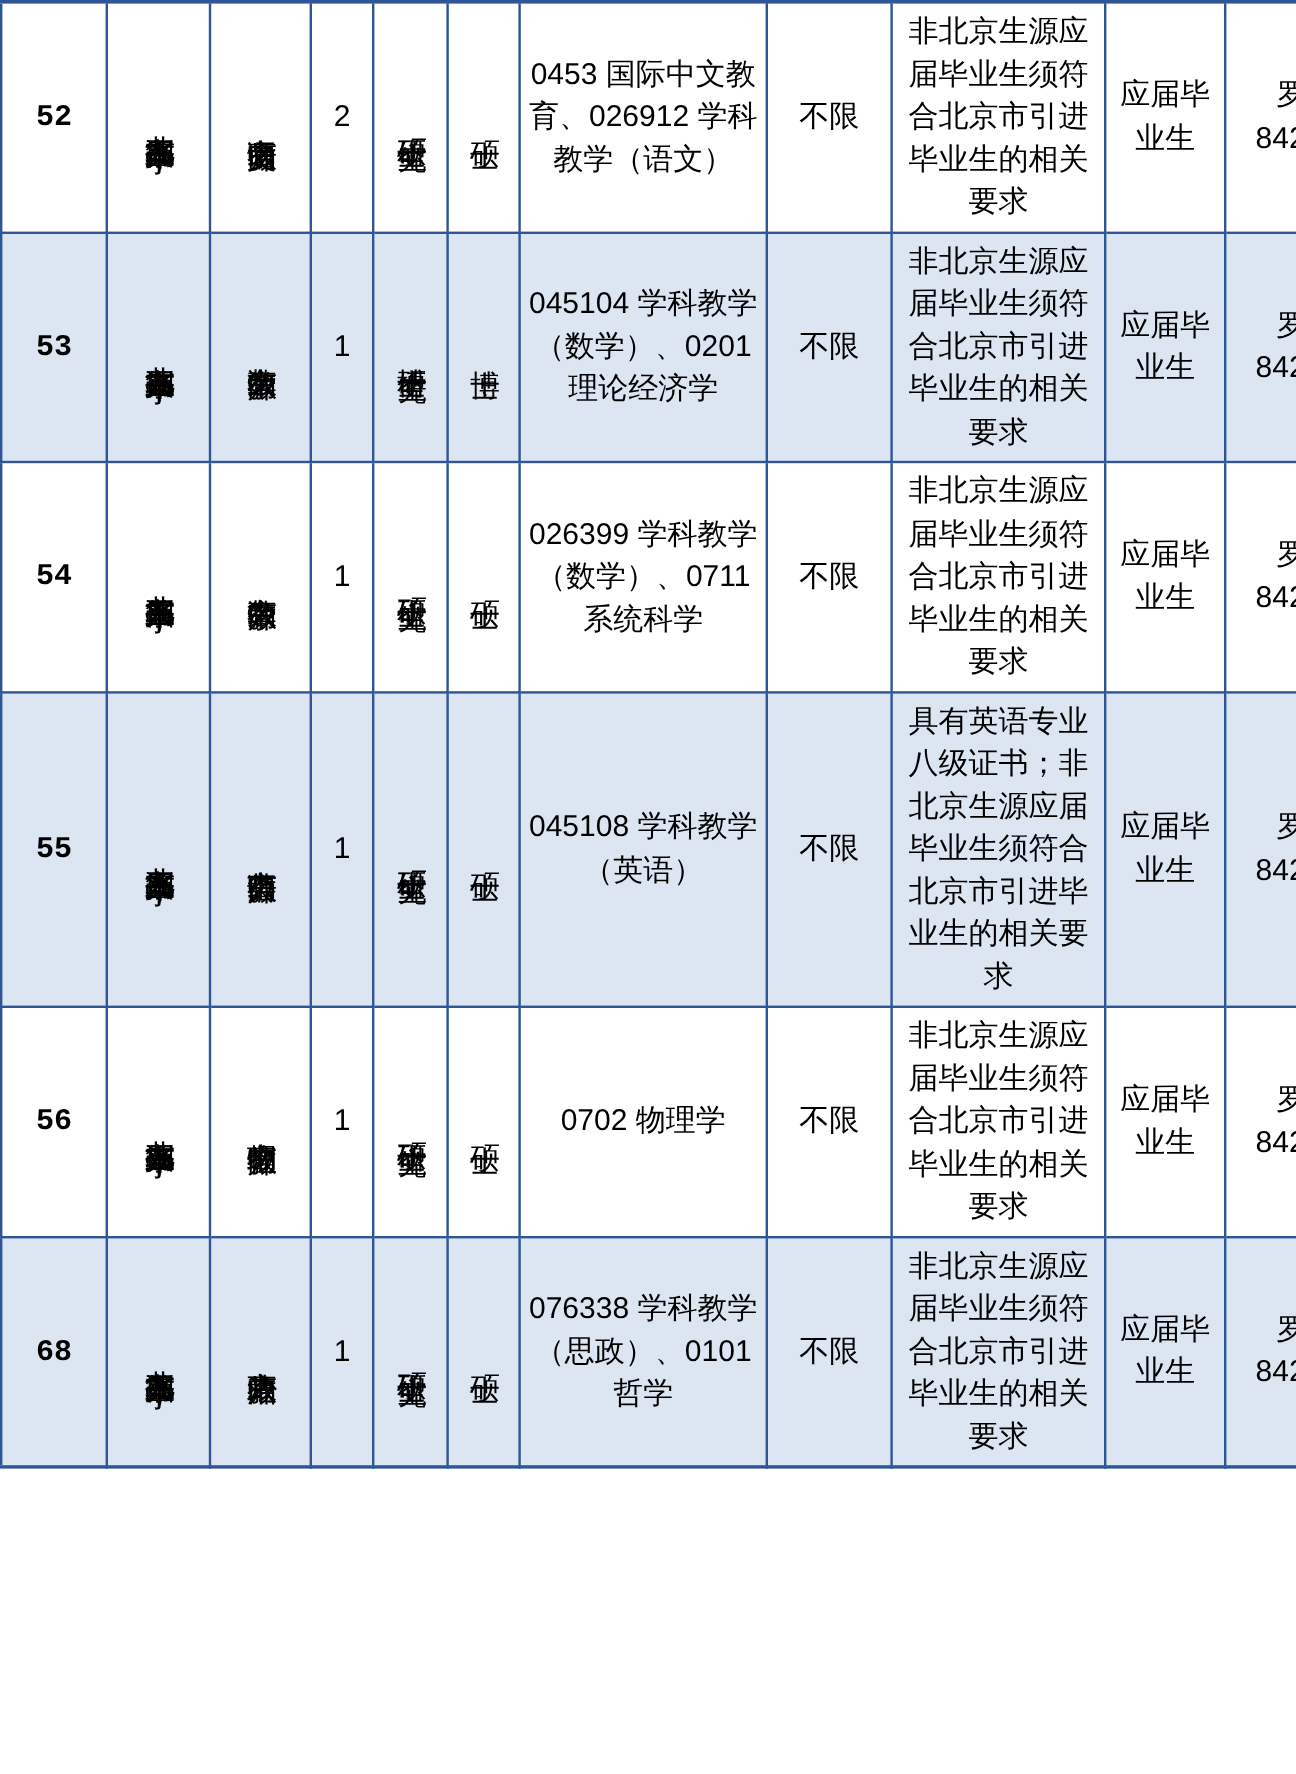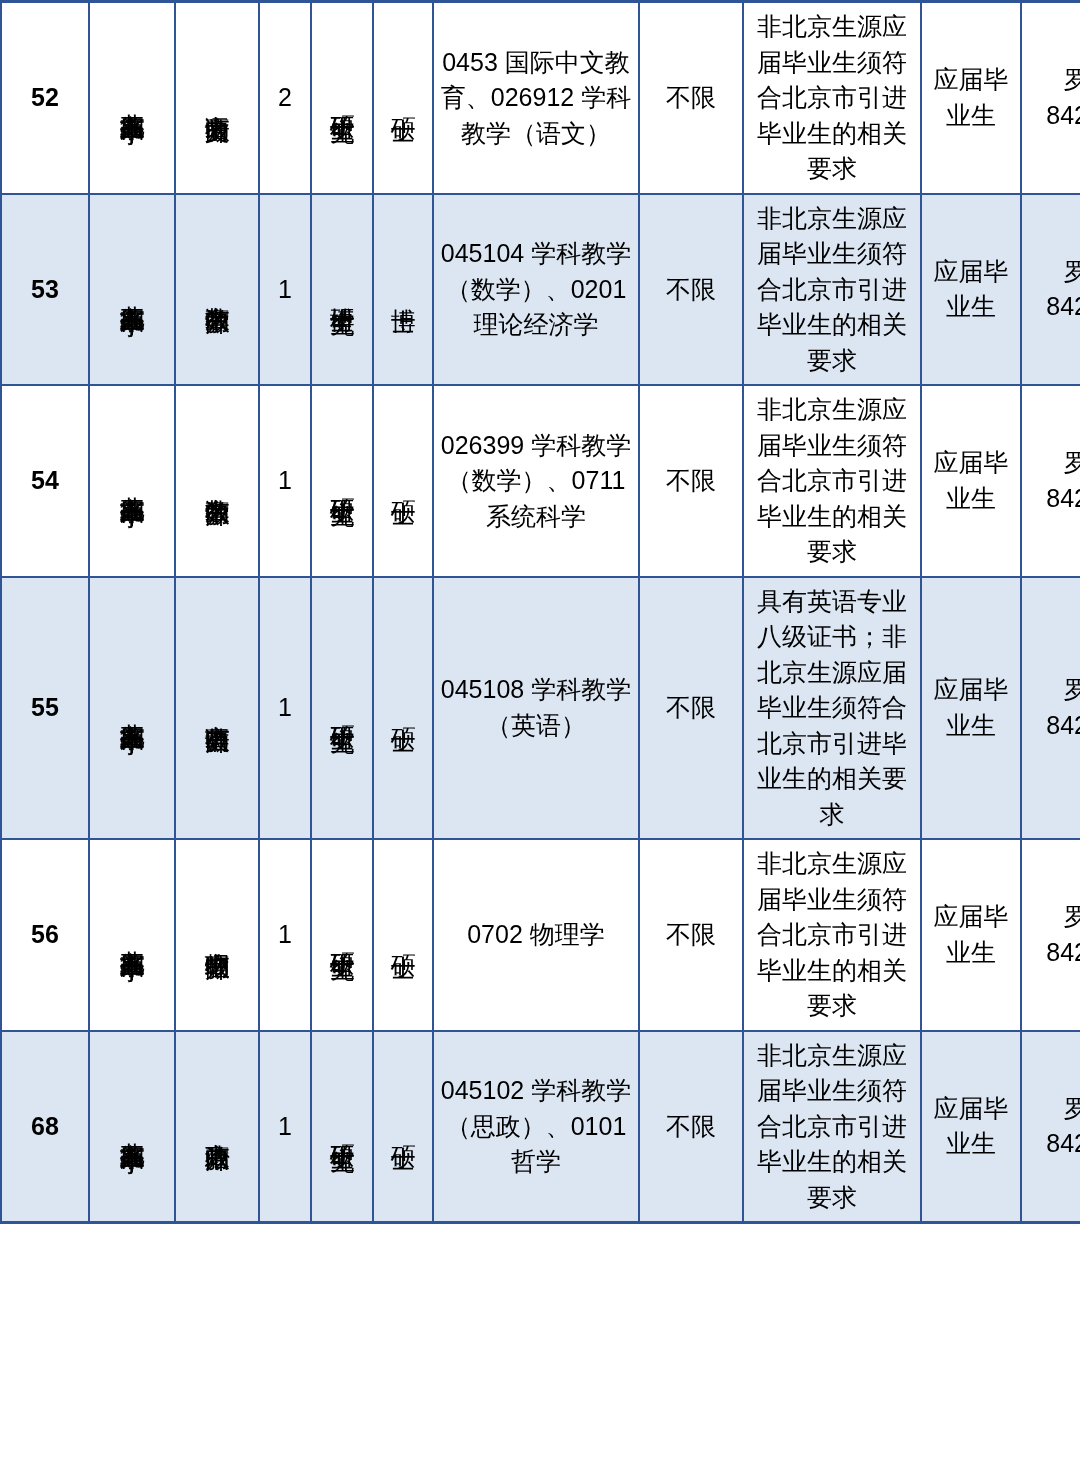--- a/index.html
+++ b/index.html
@@ -47,20 +47,21 @@
   col.c-degree  { width: 60px; }
   col.c-major   { width: 206px; }
   col.c-pol     { width: 104px; }
   col.c-other   { width: 178px; }
   col.c-type    { width: 100px; }
   col.c-contact { width: 160px; }
 
   td.no {
     font-weight: bold;
     font-size: 29px;
+    font-family: Liberation Mono, monospace;
   }
   
   td.vert {
     writing-mode: vertical-rl;
     text-orientation: upright;
     white-space: nowrap;
     letter-spacing: 1px;
     padding: 8px 2px;
     line-height: 1.18;
   }
@@ -173,21 +174,21 @@
         <td class="contact">罗老师 84211412</td>
       </tr>
 
       <tr class="shaded">
         <td class="no">68</td>
         <td class="vert"><span class="vtext">北京市第五十四中学</span></td>
         <td class="vert"><span class="vtext">高中政治教师</span></td>
         <td class="count">1</td>
         <td class="vert"><span class="vtext">硕士研究生</span></td>
         <td class="vert"><span class="vtext">硕士</span></td>
-        <td class="major">045102 学科教学（思政）、0101 哲学</td>
+        <td class="major">076338 学科教学（思政）、0101 哲学</td>
         <td class="pol">不限</td>
         <td class="other">非北京生源应届毕业生须符合北京市引进毕业生的相关要求</td>
         <td class="type">应届毕业生</td>
         <td class="contact">罗老师 84211412</td>
       </tr>
 
     </tbody>
   </table>
 </div>
 

